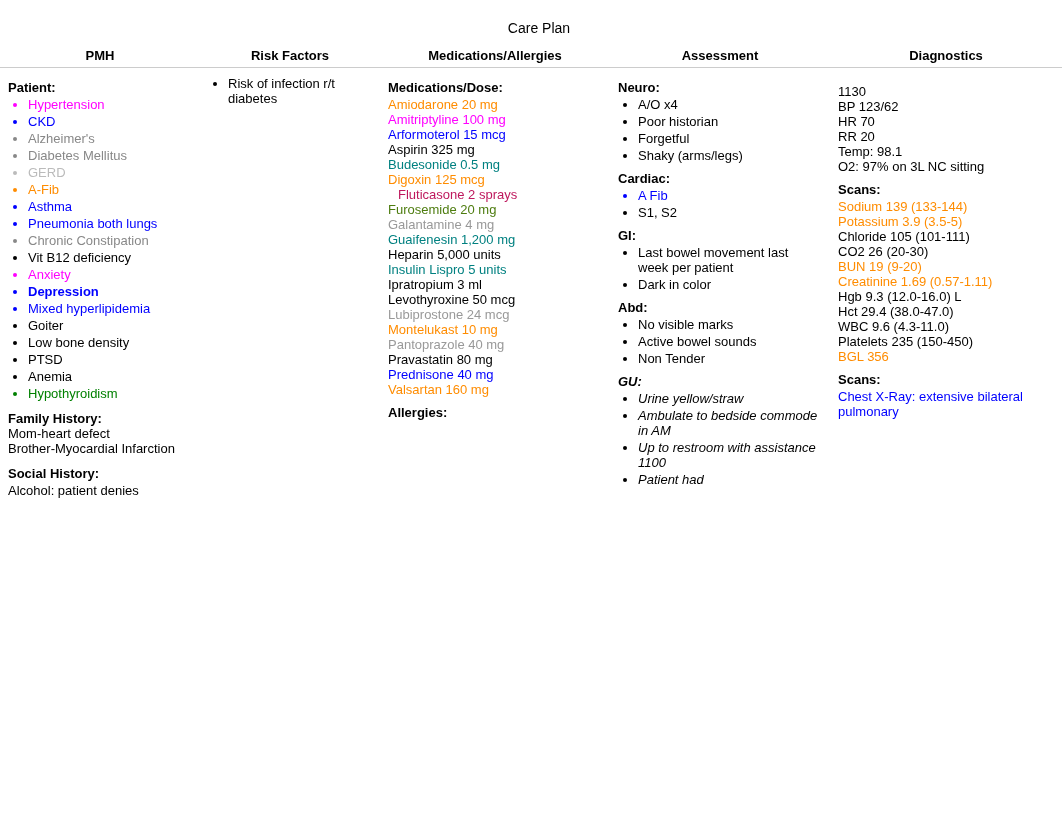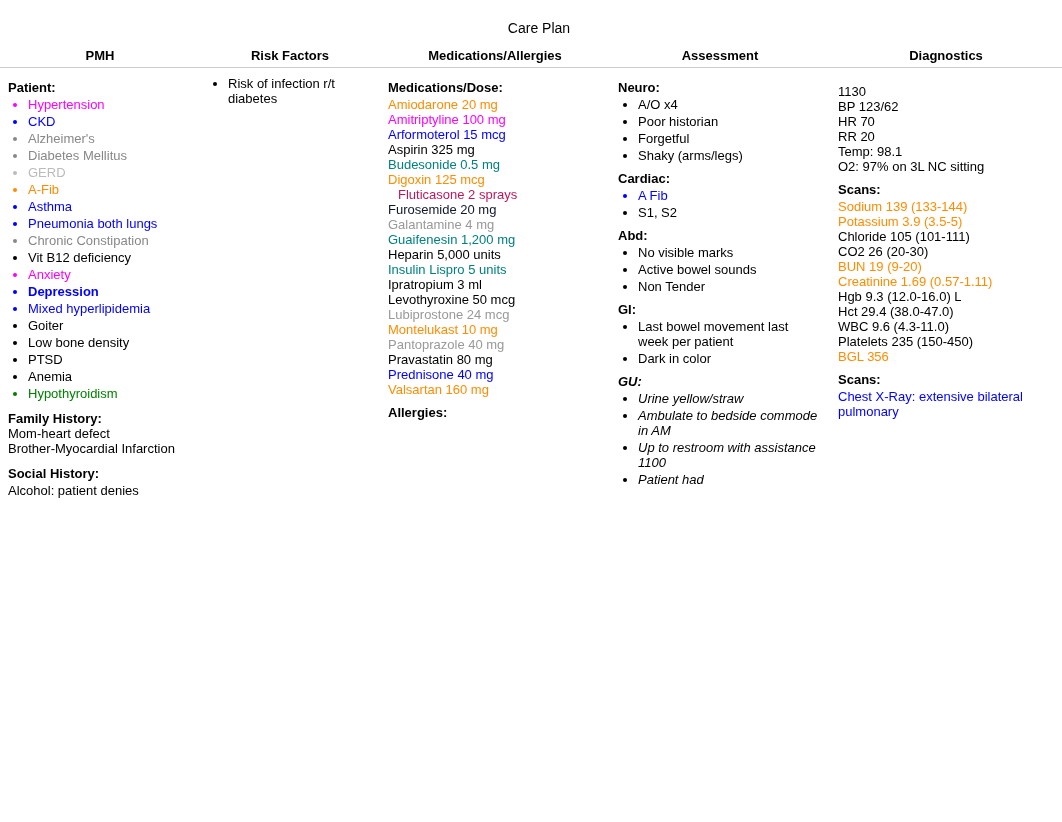--- a/index.html
+++ b/index.html
@@ -106,21 +106,21 @@
   <div class="col-meds">
     <div class="section-label">Medications/Dose:</div>
     <div id="meds-list">
         <div style="color: rgb(255, 140, 0);">Amiodarone 20 mg</div>
         <div style="color: rgb(255, 0, 255);">Amitriptyline 100 mg</div>
         <div style="color: rgb(0, 0, 255);">Arformoterol 15 mcg</div>
         <div style="color: rgb(0, 0, 0);">Aspirin 325 mg</div>
         <div style="color: rgb(0, 128, 128);">Budesonide 0.5 mg</div>
         <div style="color: rgb(255, 140, 0);">Digoxin 125 mcg</div>
         <div style="color: #be185d; margin-left: 10px;">Fluticasone 2 sprays</div>
-        <div style="color: #0f172a;">Furosemide 20 mg</div>
+        <div style="color: #4d7c0f;">Furosemide 20 mg</div>
         <div style="color: rgb(153, 153, 153);">Galantamine 4 mg</div>
         <div style="color: rgb(0, 128, 128);">Guaifenesin 1,200 mg</div>
         <div style="color: rgb(0, 0, 0);">Heparin 5,000 units</div>
         <div style="color: rgb(0, 128, 128);">Insulin Lispro 5 units</div>
         <div style="color: rgb(0, 0, 0);">Ipratropium 3 ml</div>
         <div style="color: rgb(0, 0, 0);">Levothyroxine 50 mcg</div>
         <div style="color: rgb(153, 153, 153);">Lubiprostone 24 mcg</div>
         <div style="color: rgb(255, 140, 0);">Montelukast 10 mg</div>
         <div style="color: rgb(153, 153, 153);">Pantoprazole 40 mg</div>
         <div style="color: rgb(0, 0, 0);">Pravastatin 80 mg</div>
@@ -143,32 +143,32 @@
         </ul>
     </div>
     <div style="margin-top:8px;">
       <div class="section-label">Cardiac:</div>
       <ul id="cardiac-list">
           <li style="color: rgb(0, 0, 255);">A Fib</li>
           <li>S1, S2</li>
         </ul>
     </div>
     <div style="margin-top:8px;">
+      <div class="section-label">GI:</div>
+      <ul id="gi-list">
+          <li>Last bowel movement last week per patient</li>
+          <li>Dark in color</li>
+        </ul>
+    </div>
+    <div style="margin-top:8px;">
       <div class="section-label">Abd:</div>
       <ul id="abd-list">
           <li>No visible marks</li>
           <li>Active bowel sounds</li>
           <li>Non Tender</li>
-        </ul>
-    </div>
-    <div style="margin-top:8px;">
-      <div class="section-label">GI:</div>
-      <ul id="gi-list">
-          <li>Last bowel movement last week per patient</li>
-          <li>Dark in color</li>
         </ul>
     </div>
     <div style="margin-top:8px;font-style:italic;">
       <div class="section-label">GU:</div>
       <ul id="gu-list">
           <li>Urine yellow/straw</li>
           <li>Ambulate to bedside commode in AM</li>
           <li>Up to restroom with assistance 1100</li>
           <li>Patient had</li>
         </ul>

